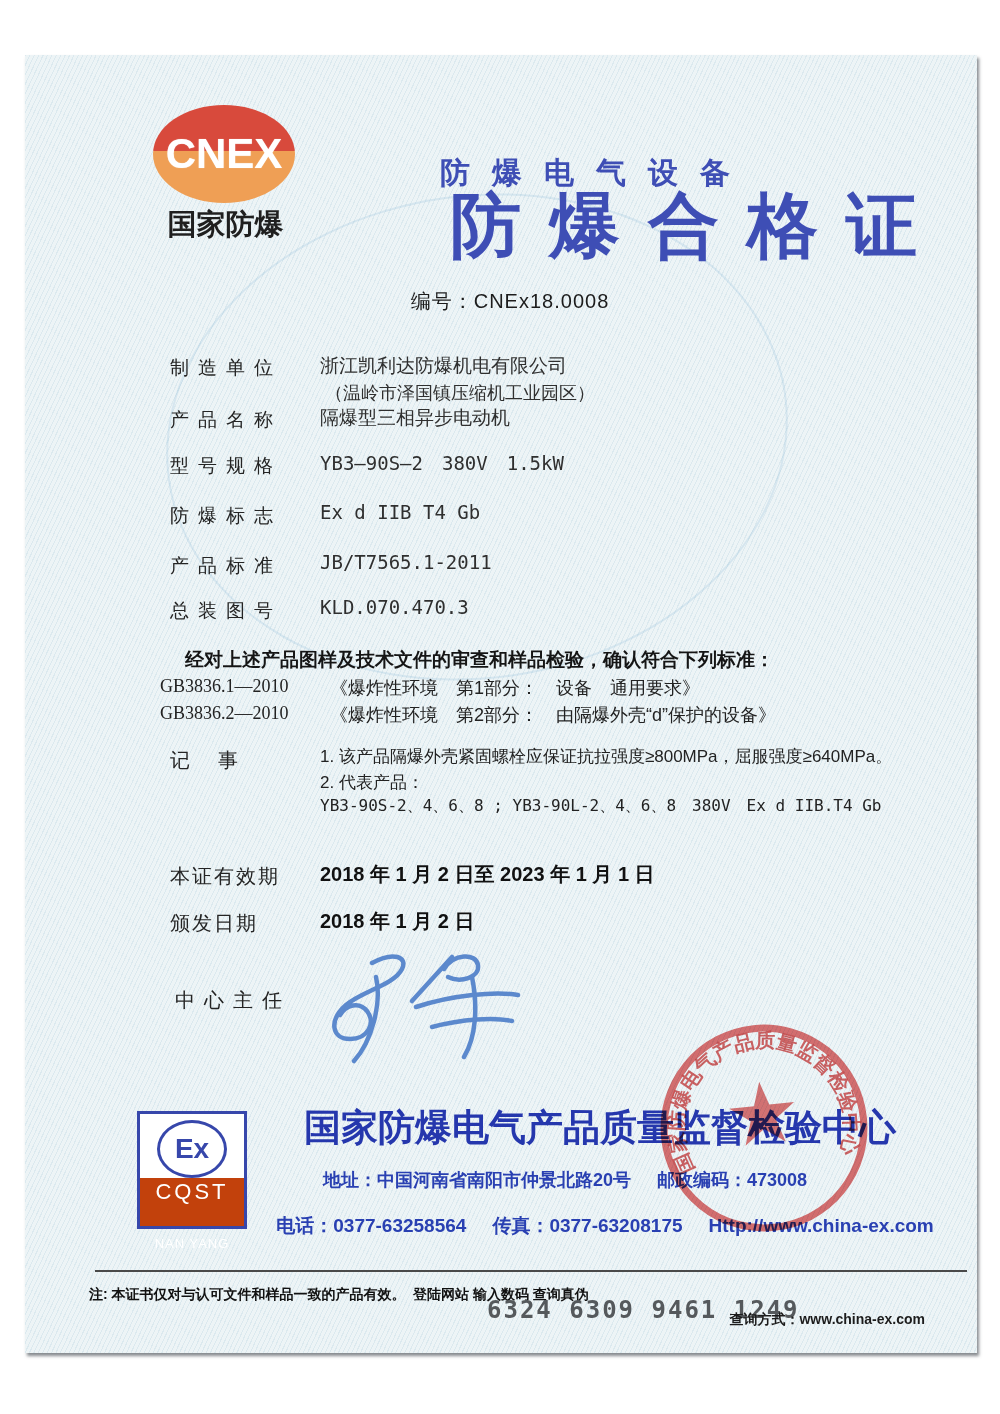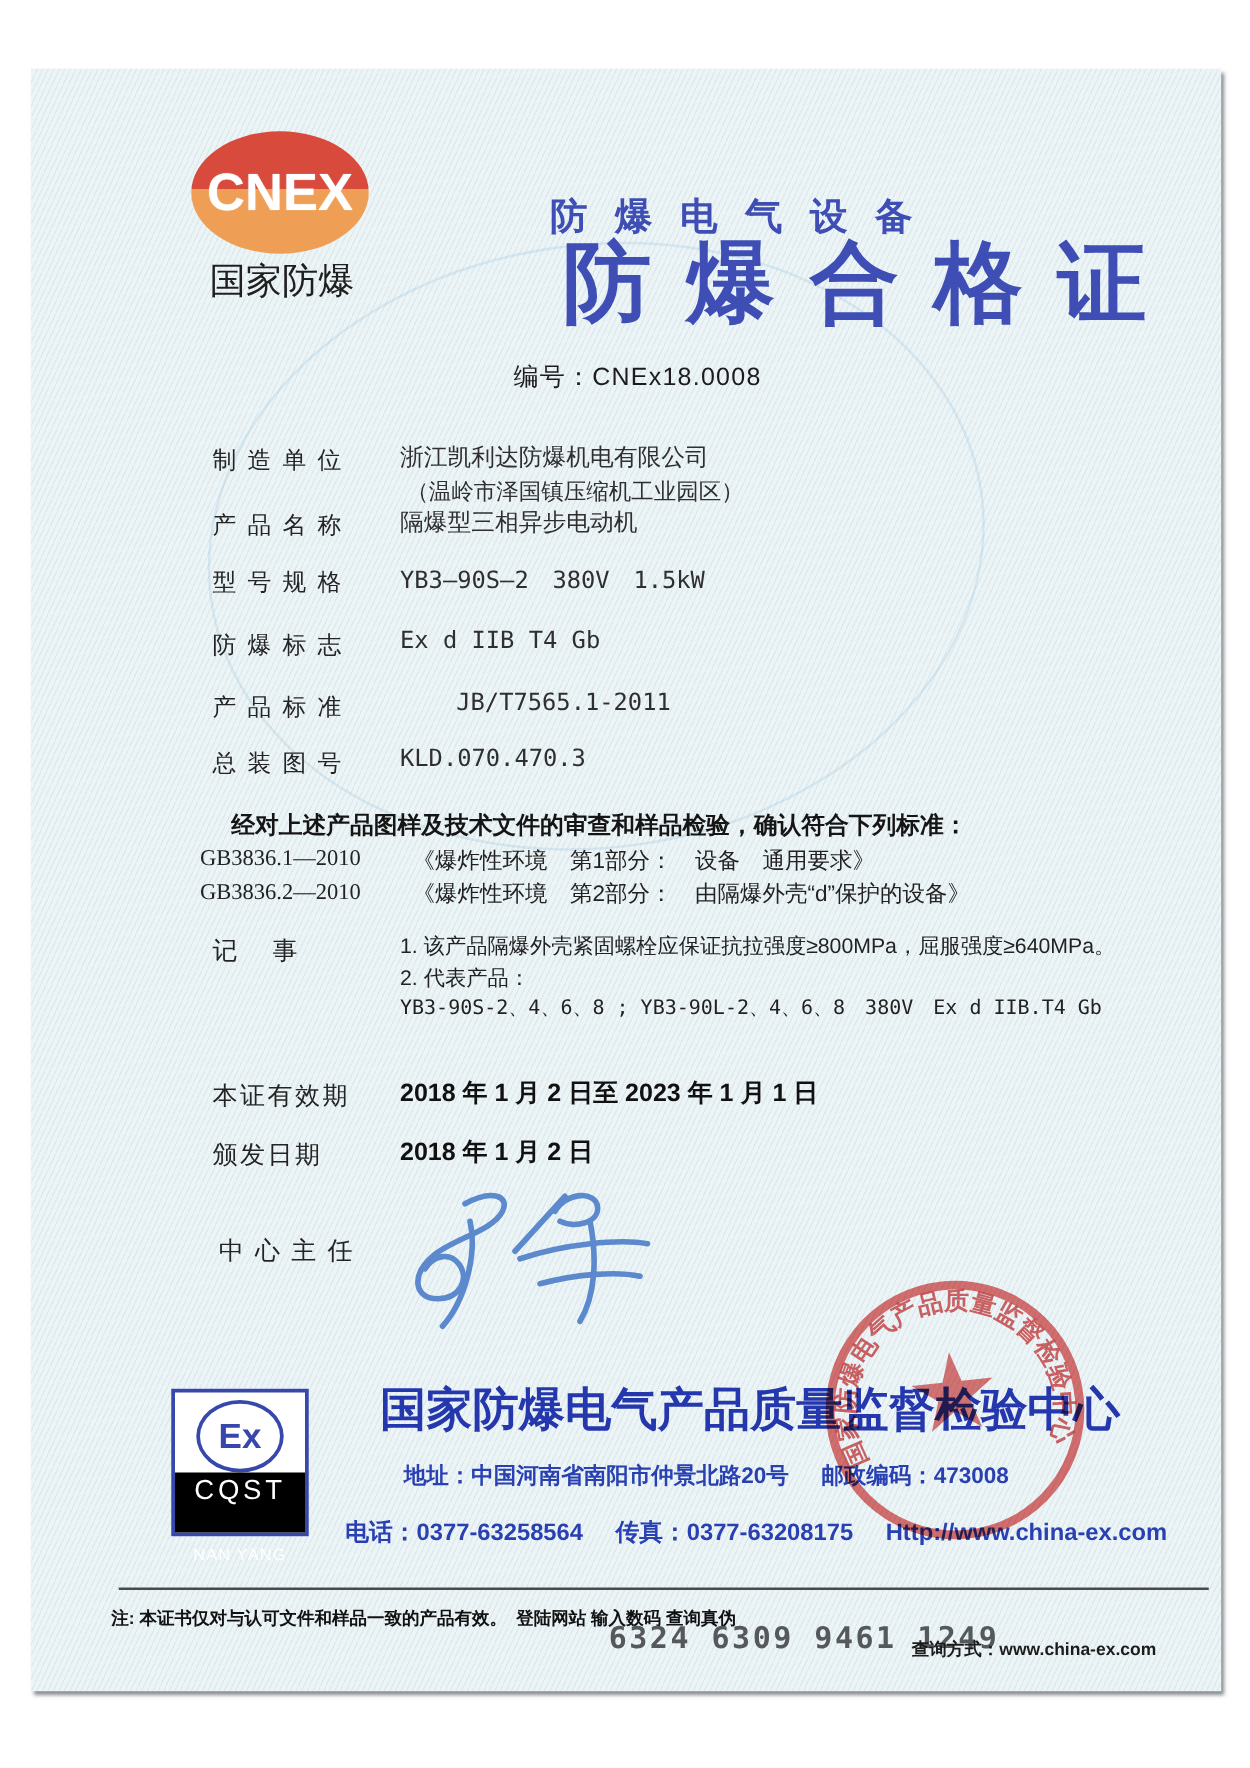--- a/index.html
+++ b/index.html
@@ -26,21 +26,21 @@
   .cnex-ellipse{
     left:128px;top:50px;width:142px;height:98px;border-radius:50%;
     display:flex;align-items:center;justify-content:center;
   }
   .cnex-text{
     color:#ffffff;font-weight:bold;font-size:42px;letter-spacing:0px;
     text-shadow:0 0 1px rgba(255,255,255,0.6);
   }
   .cnex-caption{
     left:118px;top:150px;width:165px;text-align:center;
-    font-size:29px;color:#1f1f1f;
+    font-size:29px;color:#1f1f1f;font-weight:bold;
   }
   .subtitle{
     left:230px;top:66px;width:660px;text-align:center;font-weight:bold;
     font-size:30px;letter-spacing:22px;text-indent:22px;margin-top:32px;
   }
   .main-title{
     left:200px;top:124px;width:720px;text-align:right;font-weight:bold;
     font-size:71px;letter-spacing:28px;text-indent:28px;
   }
   .cert-no{
@@ -70,21 +70,21 @@
     left:112px;top:1056px;width:110px;height:118px;background:#ffffff;
     border:3px solid #3747ab;box-sizing:border-box;
   }
   .ex-circle{
     position:absolute;left:17px;top:6px;width:64px;height:52px;
     border:3px solid #3747ab;border-radius:50%;
     display:flex;align-items:center;justify-content:center;
   }
   .ex-circle span{font-size:28px;font-weight:bold;color:#3747ab;}
   .ex-bottom{
-    position:absolute;left:0;bottom:0;width:100%;height:46px;background:#000000;
+    position:absolute;left:0;bottom:0;width:100%;height:46px;background:#c2410c;
     color:#fff;text-align:center;padding-top:2px;box-sizing:content-box;
   }
   .ex-cqst{font-size:22px;letter-spacing:3px;line-height:24px;}
   .ex-ny{font-size:13px;letter-spacing:1px;line-height:16px;margin-top:32px;}
   .issuer-name{
     left:240px;top:1048px;width:670px;text-align:center;font-weight:bold;
     font-size:37px;color:#2537ad;white-space:nowrap;
   }
   .addr-line{
     left:255px;top:1113px;width:570px;text-align:center;font-weight:bold;
@@ -137,21 +137,21 @@
   <div class="abs f-label" style="top:352px;">产品名称</div>
   <div class="abs f-value" style="top:350px;">隔爆型三相异步电动机</div>
 
   <div class="abs f-label" style="top:398px;">型号规格</div>
   <div class="abs f-value mono" style="top:396px;">YB3—90S—2　380V　1.5kW</div>
 
   <div class="abs f-label" style="top:448px;">防爆标志</div>
   <div class="abs f-value mono" style="top:446px;">Ex d IIB T4 Gb</div>
 
   <div class="abs f-label" style="top:498px;">产品标准</div>
-  <div class="abs f-value mono" style="top:496px;margin-left:45px;">JB/T7565.1-2011</div>
+  <div class="abs f-value mono" style="top:496px;">JB/T7565.1-2011</div>
 
   <div class="abs f-label" style="top:543px;">总装图号</div>
   <div class="abs f-value mono" style="top:541px;">KLD.070.470.3</div>
 
   <div class="abs std-intro">经对上述产品图样及技术文件的审查和样品检验，确认符合下列标准：</div>
   <div class="abs std-row" style="top:621px;">
     <span class="std-code">GB3836.1—2010</span>
     <span class="std-desc">《爆炸性环境　第1部分：　设备　通用要求》</span>
   </div>
   <div class="abs std-row" style="top:648px;">

